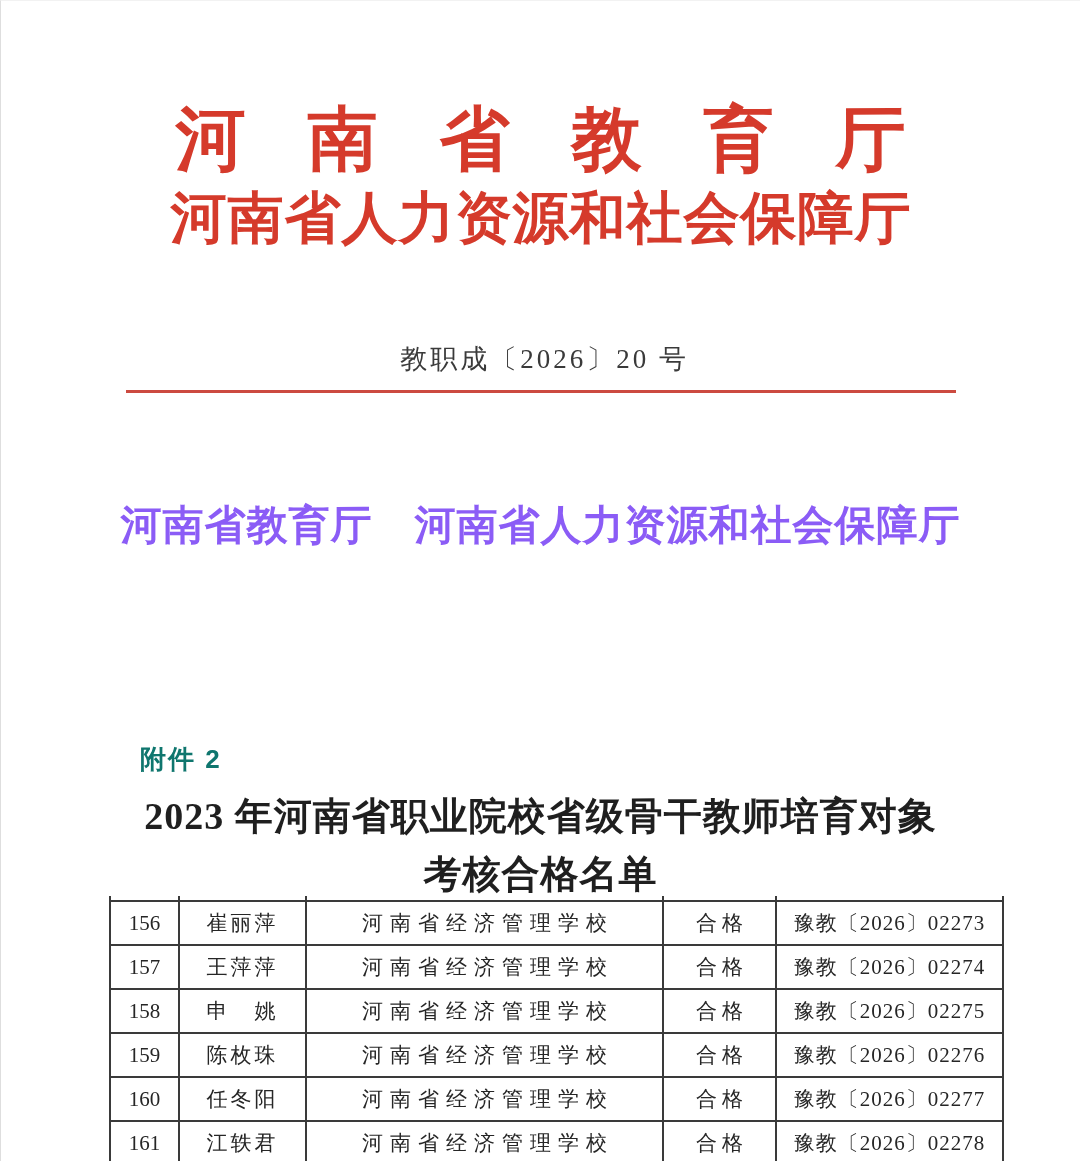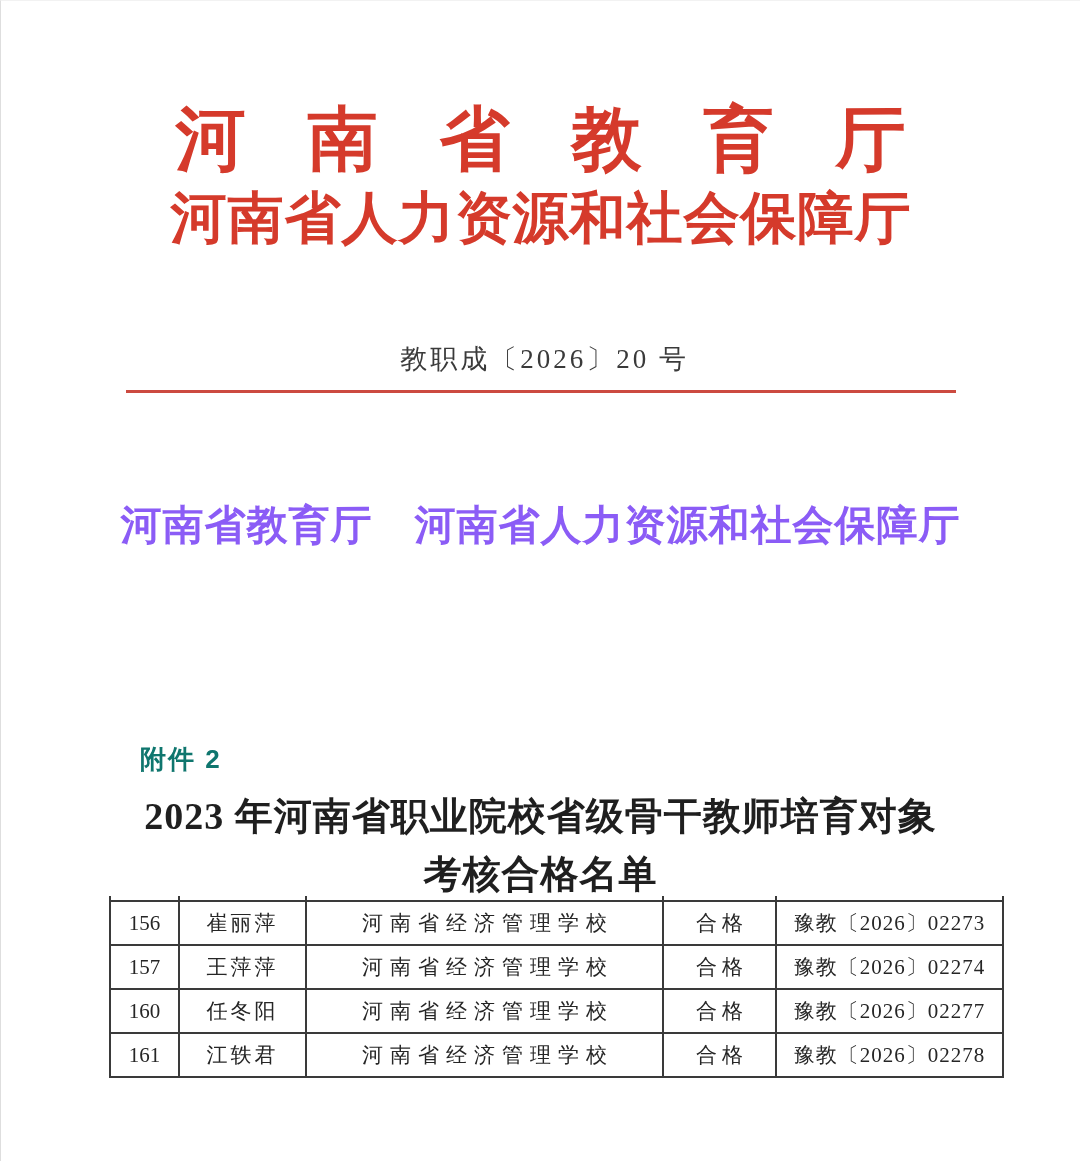--- a/index.html
+++ b/index.html
@@ -124,20 +124,34 @@
         <td class="c-cert">豫教〔2026〕02273</td>
       </tr>
       <tr>
         <td class="c-no">157</td>
         <td class="c-name">王萍萍</td>
         <td class="c-school">河南省经济管理学校</td>
         <td class="c-result">合格</td>
         <td class="c-cert">豫教〔2026〕02274</td>
       </tr>
       <tr>
+        <td class="c-no">158</td>
+        <td class="c-name">申　姚</td>
+        <td class="c-school">河南省经济管理学校</td>
+        <td class="c-result">合格</td>
+        <td class="c-cert">豫教〔2026〕02275</td>
+      </tr>
+      <tr>
+        <td class="c-no">159</td>
+        <td class="c-name">陈枚珠</td>
+        <td class="c-school">河南省经济管理学校</td>
+        <td class="c-result">合格</td>
+        <td class="c-cert">豫教〔2026〕02276</td>
+      </tr>
+      <tr>
         <td class="c-no">160</td>
         <td class="c-name">任冬阳</td>
         <td class="c-school">河南省经济管理学校</td>
         <td class="c-result">合格</td>
         <td class="c-cert">豫教〔2026〕02277</td>
       </tr>
       <tr>
         <td class="c-no">161</td>
         <td class="c-name">江轶君</td>
         <td class="c-school">河南省经济管理学校</td>

